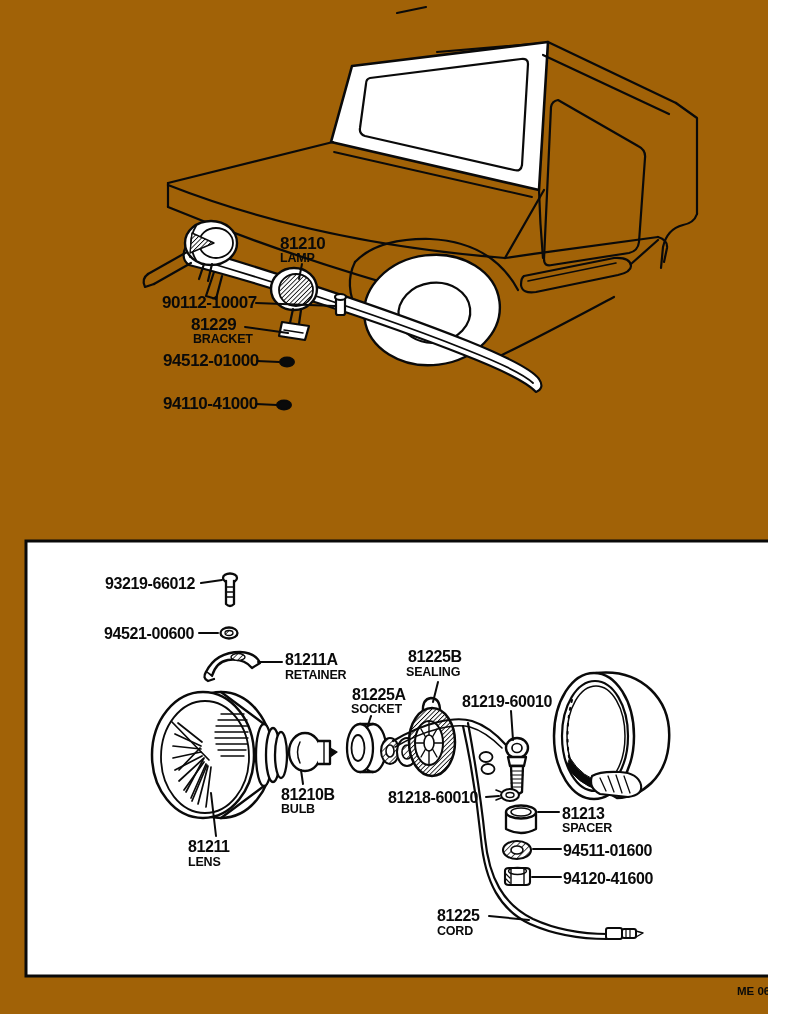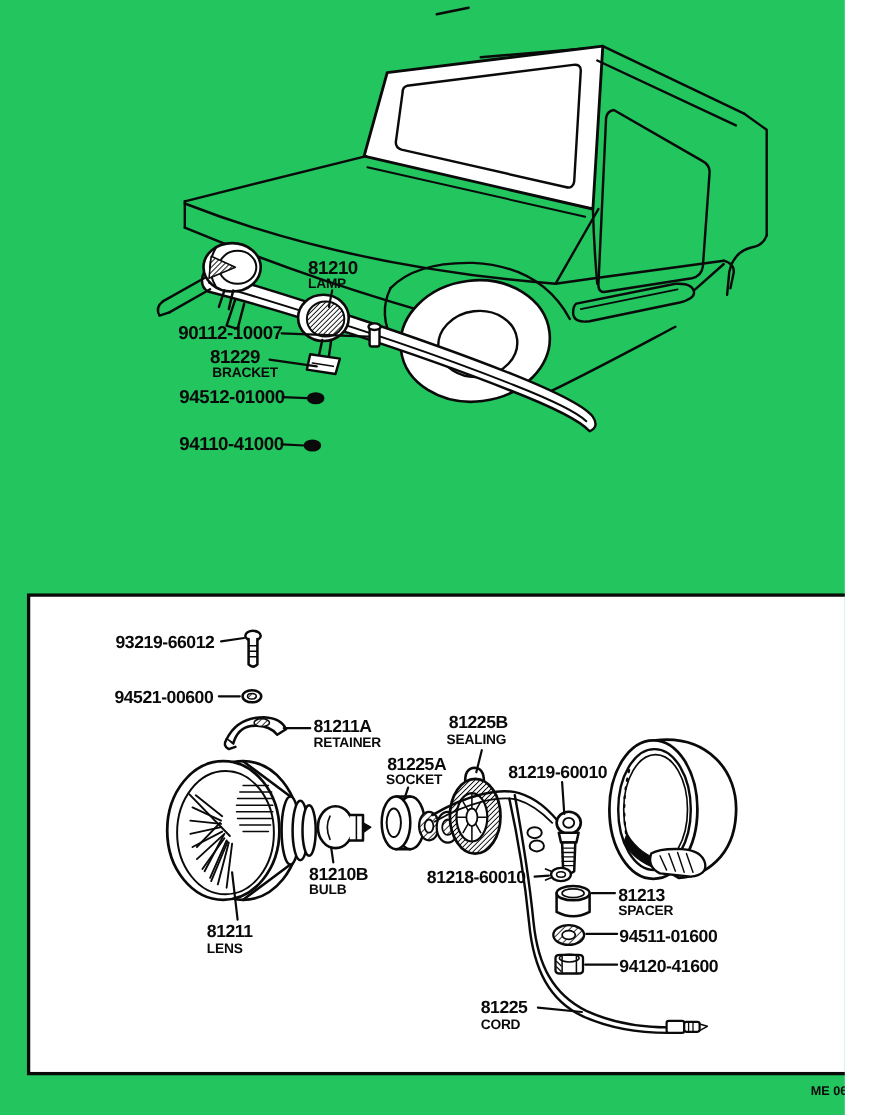--- a/index.html
+++ b/index.html
@@ -1,16 +1,16 @@
 <!DOCTYPE html>
 <html><head>
 <meta charset="utf-8">
 <style>
   html,body{margin:0;padding:0;background:#ffffff;}
-  .page{position:relative;width:768px;height:1014px;background:#22c55e;overflow:hidden;
+  .page{position:relative;width:768px;height:1014px;background:#a16207;overflow:hidden;
         font-family:"Liberation Sans",sans-serif;}
   svg{display:block;}
   svg text{font-family:"Liberation Sans","DejaVu Sans",sans-serif;font-weight:bold;fill:#0a0a0a;}
   .pn-top{font-size:17px;letter-spacing:-0.4px;}
   .pn{font-size:16px;letter-spacing:-0.4px;}
   .nm{font-size:12.5px;letter-spacing:-0.2px;}
   .code{font-size:11.5px;letter-spacing:0px;}
 </style>
 </head>
 <body>

